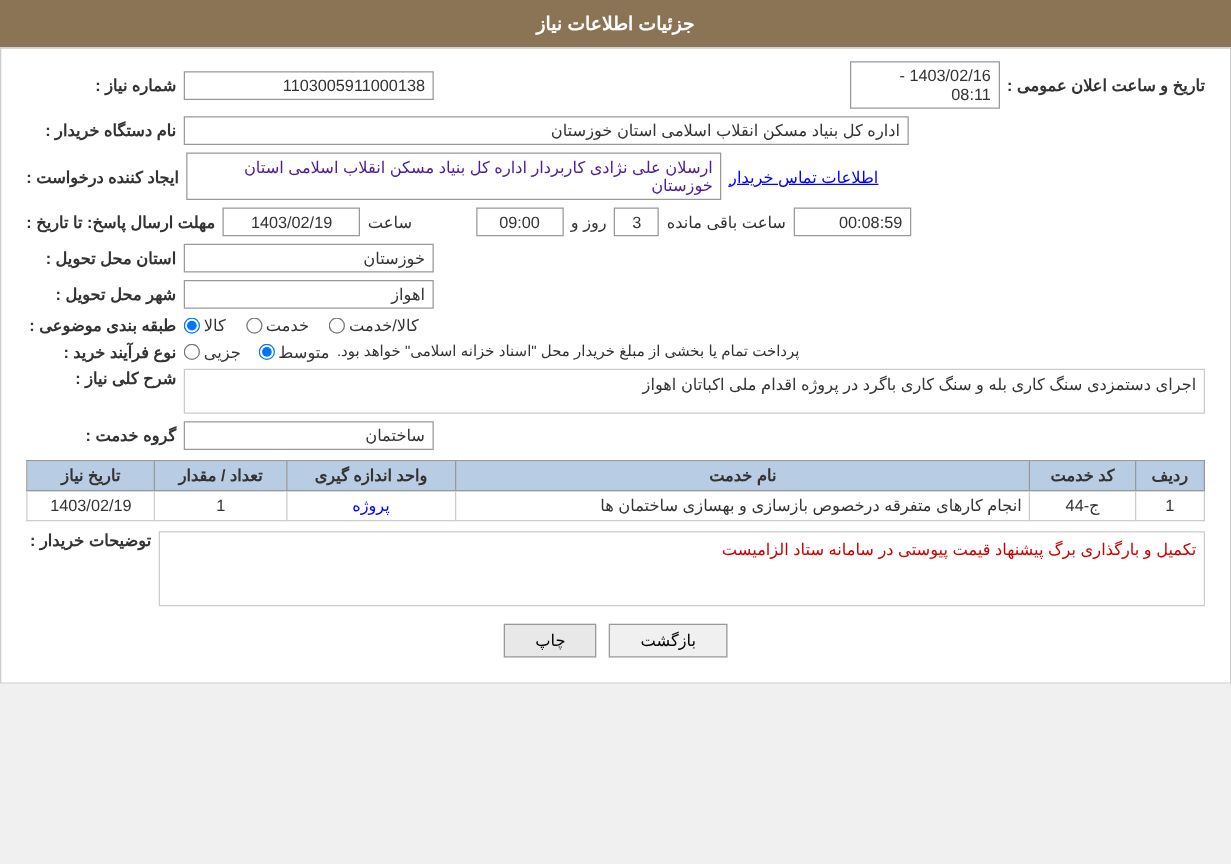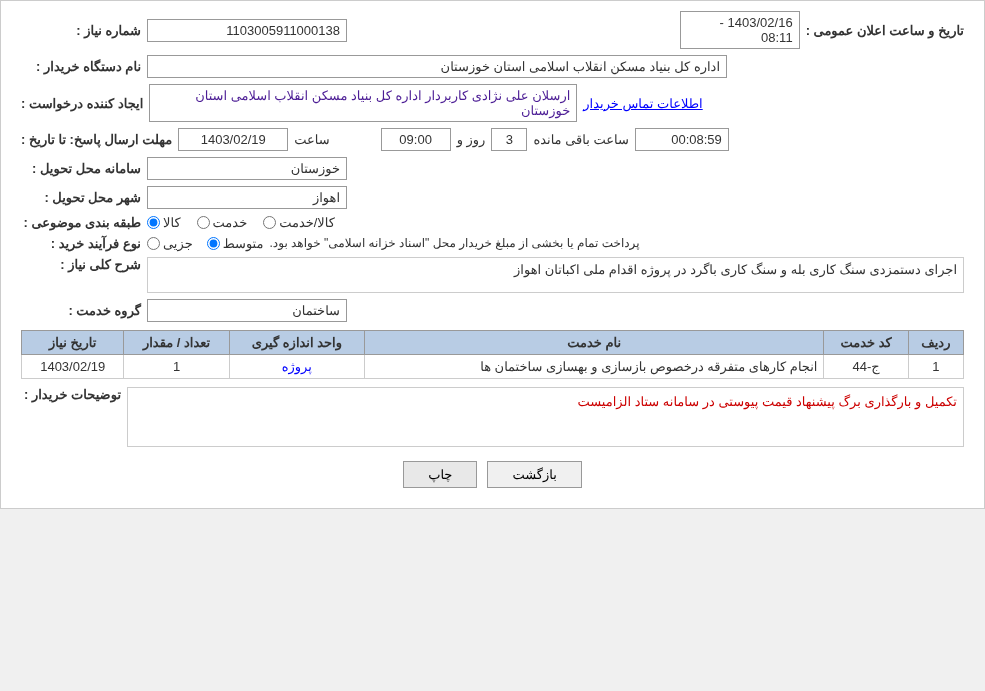--- a/index.html
+++ b/index.html
@@ -166,20 +166,23 @@
       background: #f0f0f0;
     }
     .btn-print { background: #e8e8e8; }
     .btn-back { background: #f0f0f0; }
   </style>
 </head>
 <body>
 
 <div class="page-wrapper">
 
+  <div class="header-bar">
+    <span>جزئیات اطلاعات نیاز</span>
+  </div>
 
   <div class="content">
 
     <div class="row">
       <span class="label label-bold">تاریخ و ساعت اعلان عمومی :</span>
       <div class="input-box input-small">1403/02/16 - 08:11</div>
       <div style="flex:1;"></div>
       <div class="input-box input-medium">1103005911000138</div>
       <span class="label label-bold">شماره نیاز :</span>
     </div>
@@ -201,21 +204,21 @@
       <div class="input-box" style="width:36px;text-align:center;">3</div>
       <span>روز و</span>
       <div class="input-box" style="width:70px;text-align:center;margin-left:45px;">09:00</div>
       <span>ساعت</span>
       <div class="input-box" style="width:110px;text-align:center;">1403/02/19</div>
       <span class="label label-bold">مهلت ارسال پاسخ: تا تاریخ :</span>
     </div>
 
     <div class="row">
       <div class="input-box input-medium">خوزستان</div>
-      <span class="label label-bold">سامانه محل تحویل :</span>
+      <span class="label label-bold">استان محل تحویل :</span>
     </div>
 
     <div class="row">
       <div class="input-box input-medium">اهواز</div>
       <span class="label label-bold">شهر محل تحویل :</span>
     </div>
 
     <div class="row">
       <div class="radio-group">
         <div class="radio-item">

